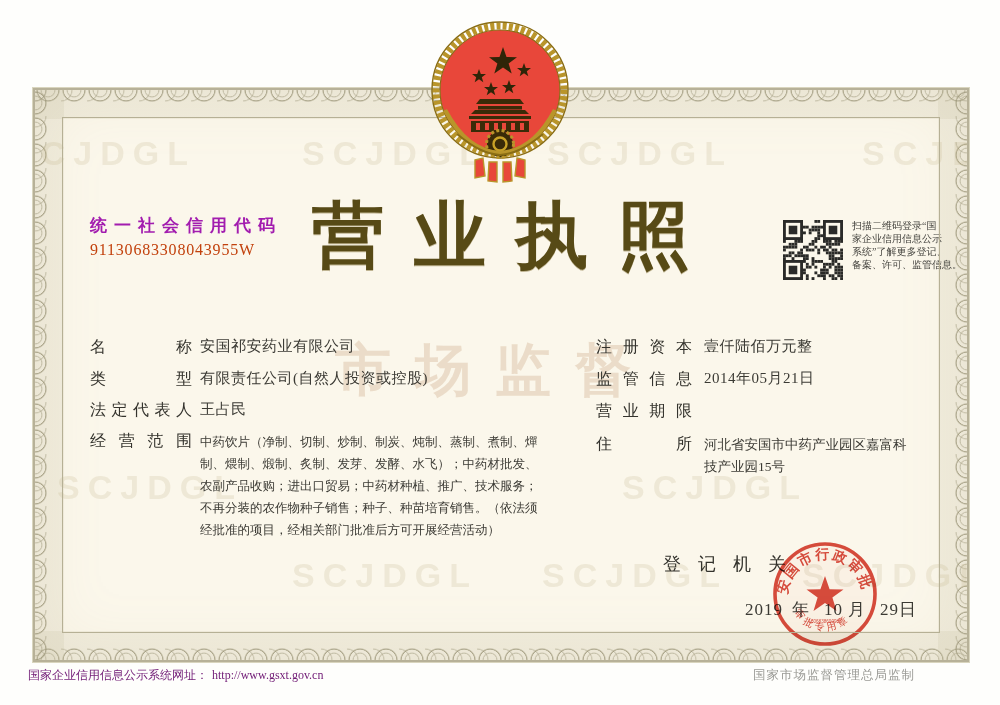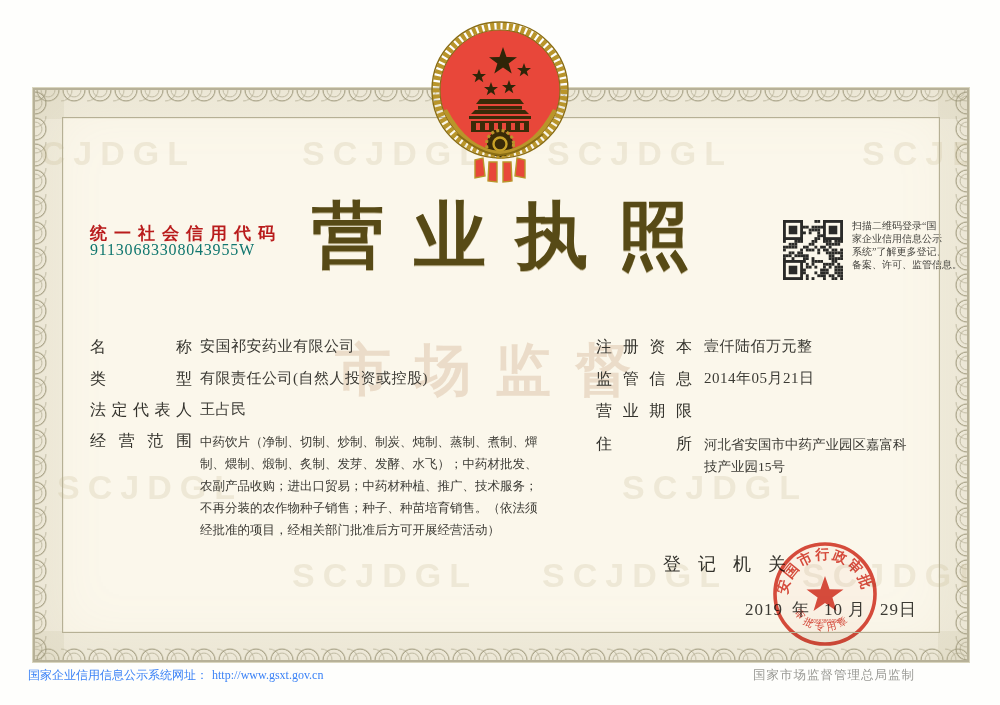--- a/index.html
+++ b/index.html
@@ -47,23 +47,23 @@
       radial-gradient(circle at 100% 0%, rgba(152,146,118,0) 10px, rgba(152,146,118,.45) 10.7px, rgba(152,146,118,0) 12.2px);
     background-size:100% 100%,29px 26px,29px 26px,29px 26px;}
 
   
   .wm-tile{position:absolute;font-family:"Liberation Sans",sans-serif;font-weight:bold;
     font-size:34px;letter-spacing:8px;color:rgba(188,176,128,.20);white-space:nowrap;}
   .wm-center{position:absolute;left:300px;top:243px;font-size:56px;letter-spacing:24px;
     color:rgba(198,160,122,.30);white-space:nowrap;font-weight:bold;}
 
   
-  .credit-label{position:absolute;left:55px;top:132px;font-size:17px;font-weight:bold;
-    letter-spacing:7px;color:#b91c1c;}
-  .credit-code{position:absolute;left:55px;top:151px;font-size:16px;letter-spacing:.8px;color:#0f766e;}
+  .credit-label{position:absolute;left:55px;top:124px;font-size:17px;font-weight:bold;
+    letter-spacing:7px;color:#a21caf;}
+  .credit-code{position:absolute;left:55px;top:151px;font-size:16px;letter-spacing:.8px;color:#c2410c;}
   .title-wrap{position:absolute;left:0;top:98px;width:100%;display:flex;justify-content:center;}
   .title-wrap span{font-family:"Liberation Sans",sans-serif;font-weight:bold;font-size:72px;
     letter-spacing:30px;margin-right:-30px;color:#574a16;
     text-shadow:0 1px 0 rgba(120,100,40,.45);white-space:nowrap;}
   .qr{position:absolute;left:748px;top:130px;width:60px;height:60px;}
   .qr-caption{position:absolute;left:817px;top:129px;font-size:10px;line-height:13px;
     color:#45443f;white-space:pre;}
 
   
   .lrow{position:absolute;left:55px;white-space:nowrap;}
@@ -84,21 +84,21 @@
   .date-line{position:absolute;left:710px;top:508px;font-size:17px;color:#3b3a34;white-space:nowrap;}
   .date-line .num{letter-spacing:1px;}
   .date-line .u1{margin-left:9px;}
   .date-line .n2{margin-left:15px;}
   .date-line .u2{margin-left:5px;}
   .date-line .n3{margin-left:15px;}
   .seal{position:absolute;left:727px;top:441px;width:126px;height:126px;
     mix-blend-mode:multiply;opacity:.9;}
 
   
-  .footer-left{position:absolute;left:28px;top:667px;font-size:12px;color:#3b82f6;white-space:nowrap;}
+  .footer-left{position:absolute;left:28px;top:667px;font-size:12px;color:#701a75;white-space:nowrap;}
   .footer-left .url{font-family:"Liberation Serif",serif;margin-left:4px;}
   .footer-right{position:absolute;left:753px;top:667px;font-size:12.5px;color:#9a9a95;
     letter-spacing:1px;white-space:nowrap;}
 
   .emblem{position:absolute;left:427px;top:14px;width:146px;height:176px;}
 </style>
 </head>
 <body>
 
 <div class="page">

